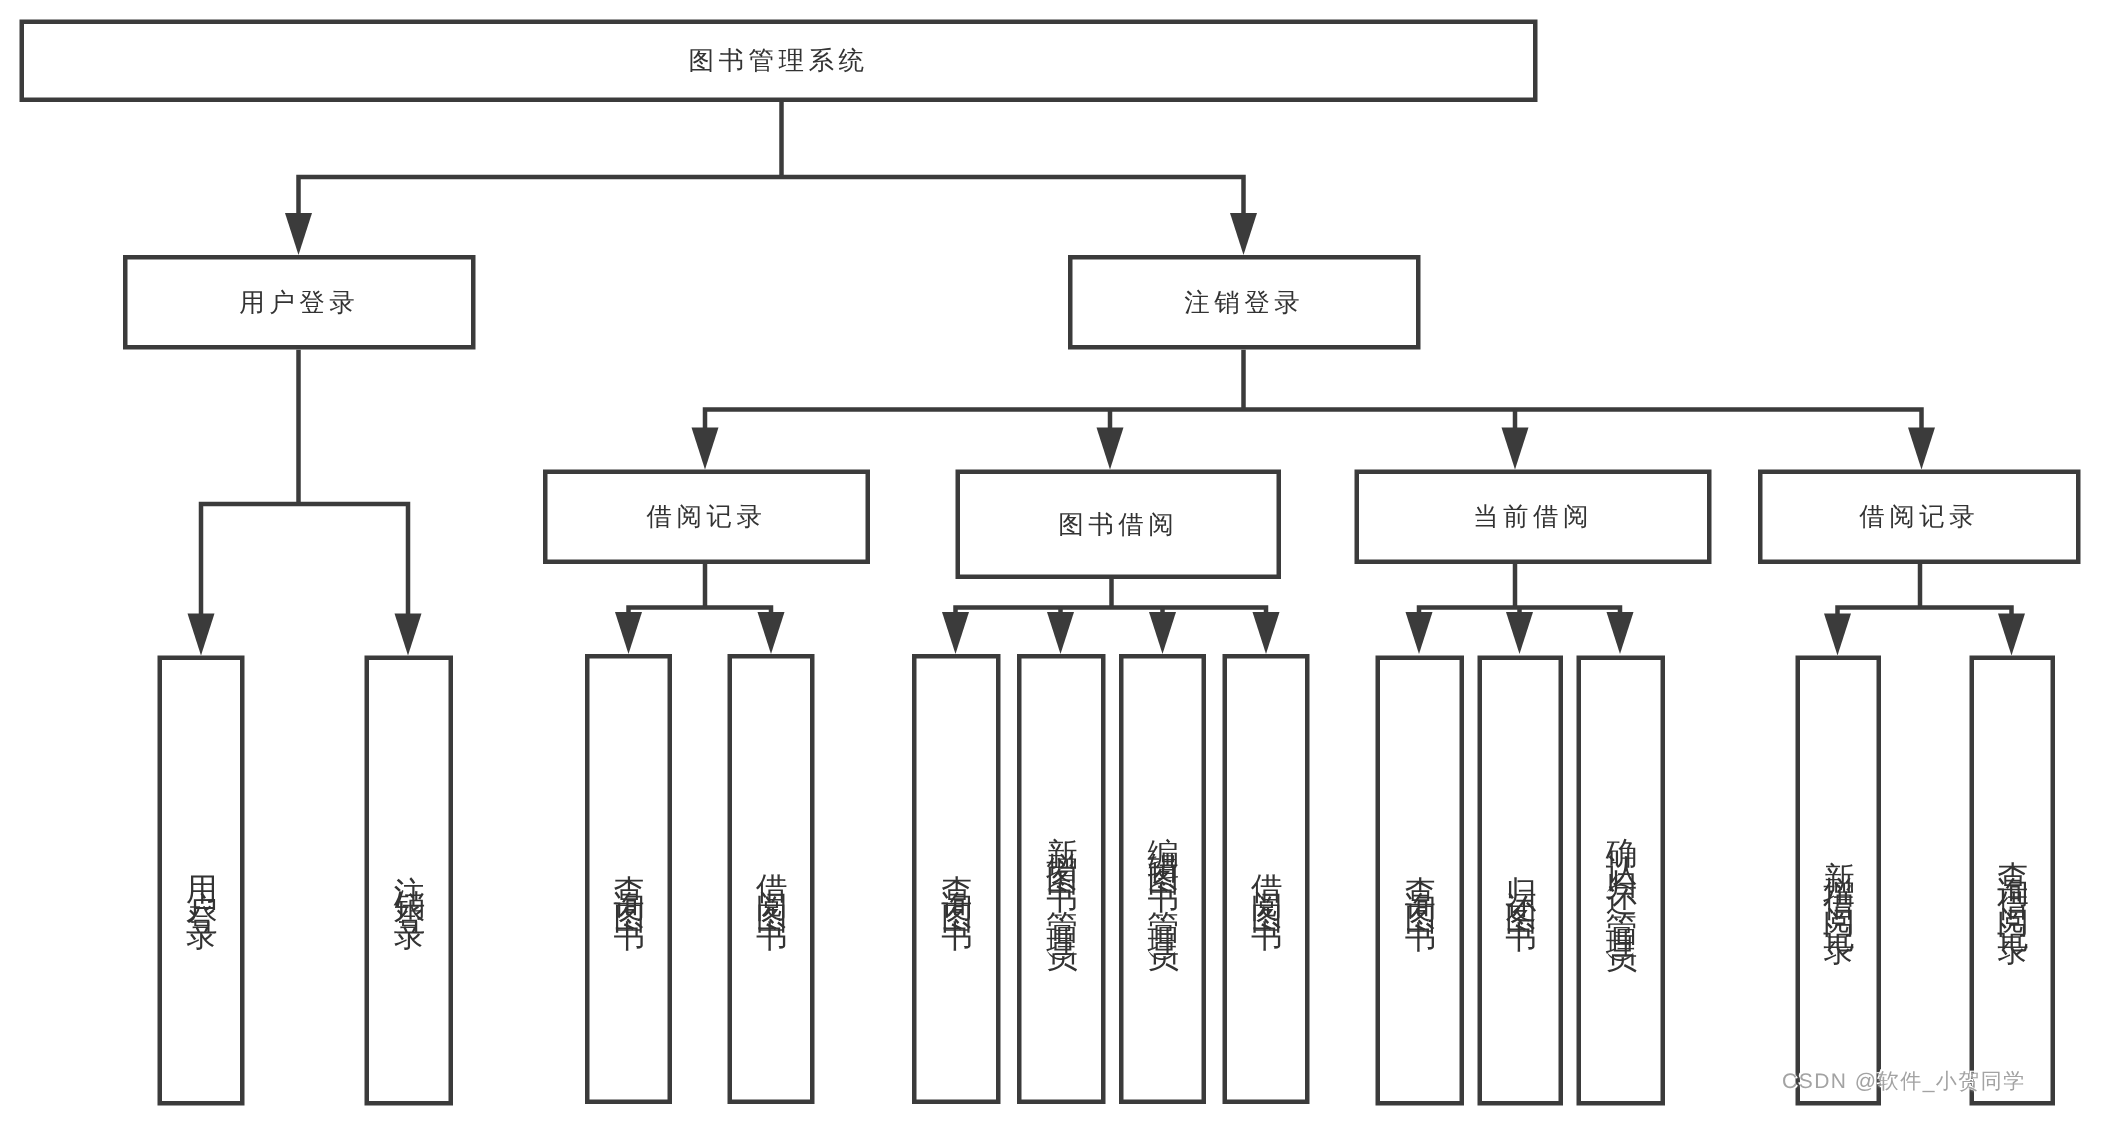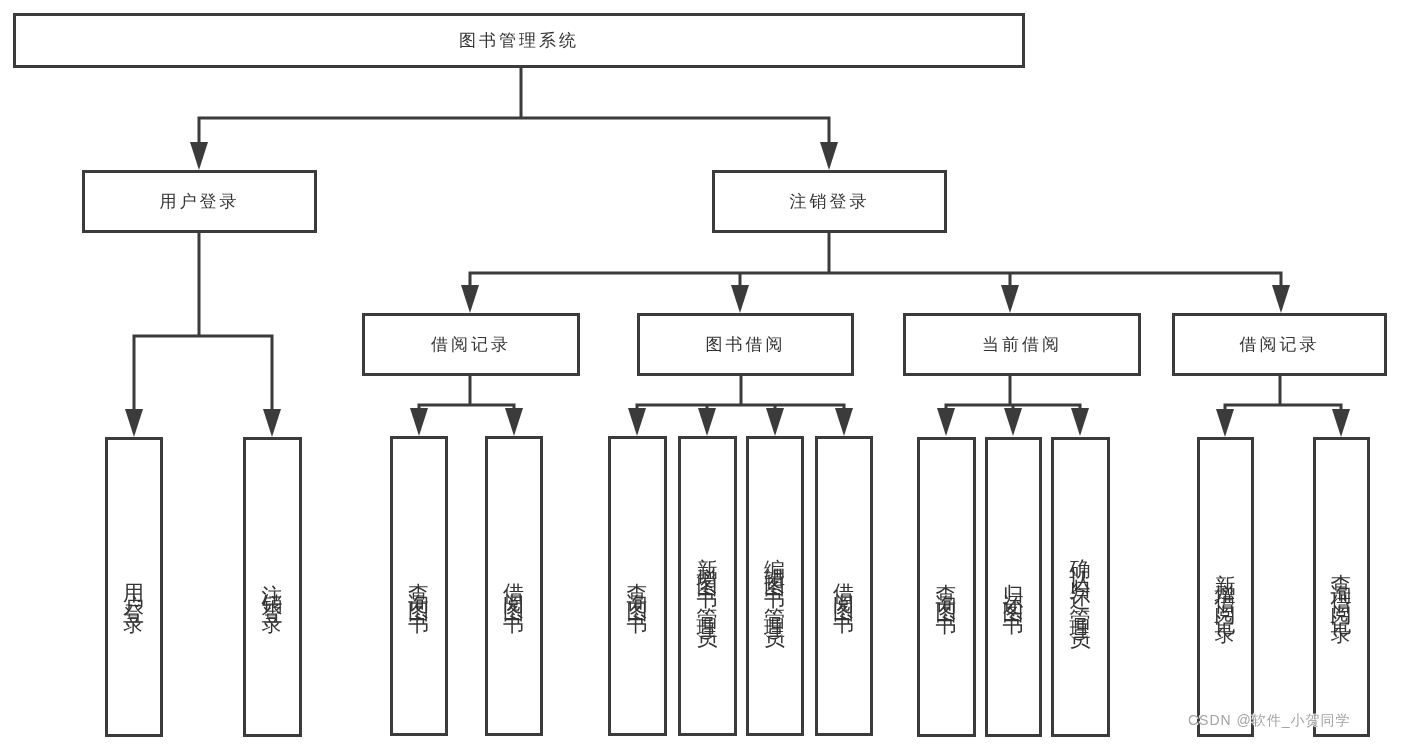--- a/index.html
+++ b/index.html
@@ -109,21 +109,21 @@
   <div class="node h" style="left:82px;top:170px;width:235px;height:63px">
     <span>用户登录</span>
   </div>
   <div class="node h" style="left:712px;top:170px;width:235px;height:63px">
     <span>注销登录</span>
   </div>
 
   <div class="node h" style="left:362px;top:313px;width:218px;height:63px">
     <span>借阅记录</span>
   </div>
-  <div class="node h" style="left:637px;top:313px;width:217px;height:63px">
+  <div class="node h" style="left:637px;top:313px;width:217px;height:73px">
     <span>图书借阅</span>
   </div>
   <div class="node h" style="left:903px;top:313px;width:238px;height:63px">
     <span>当前借阅</span>
   </div>
   <div class="node h" style="left:1172px;top:313px;width:215px;height:63px">
     <span>借阅记录</span>
   </div>
 
   <div class="node v" style="left:105px;top:437px;width:58px;height:300px">

